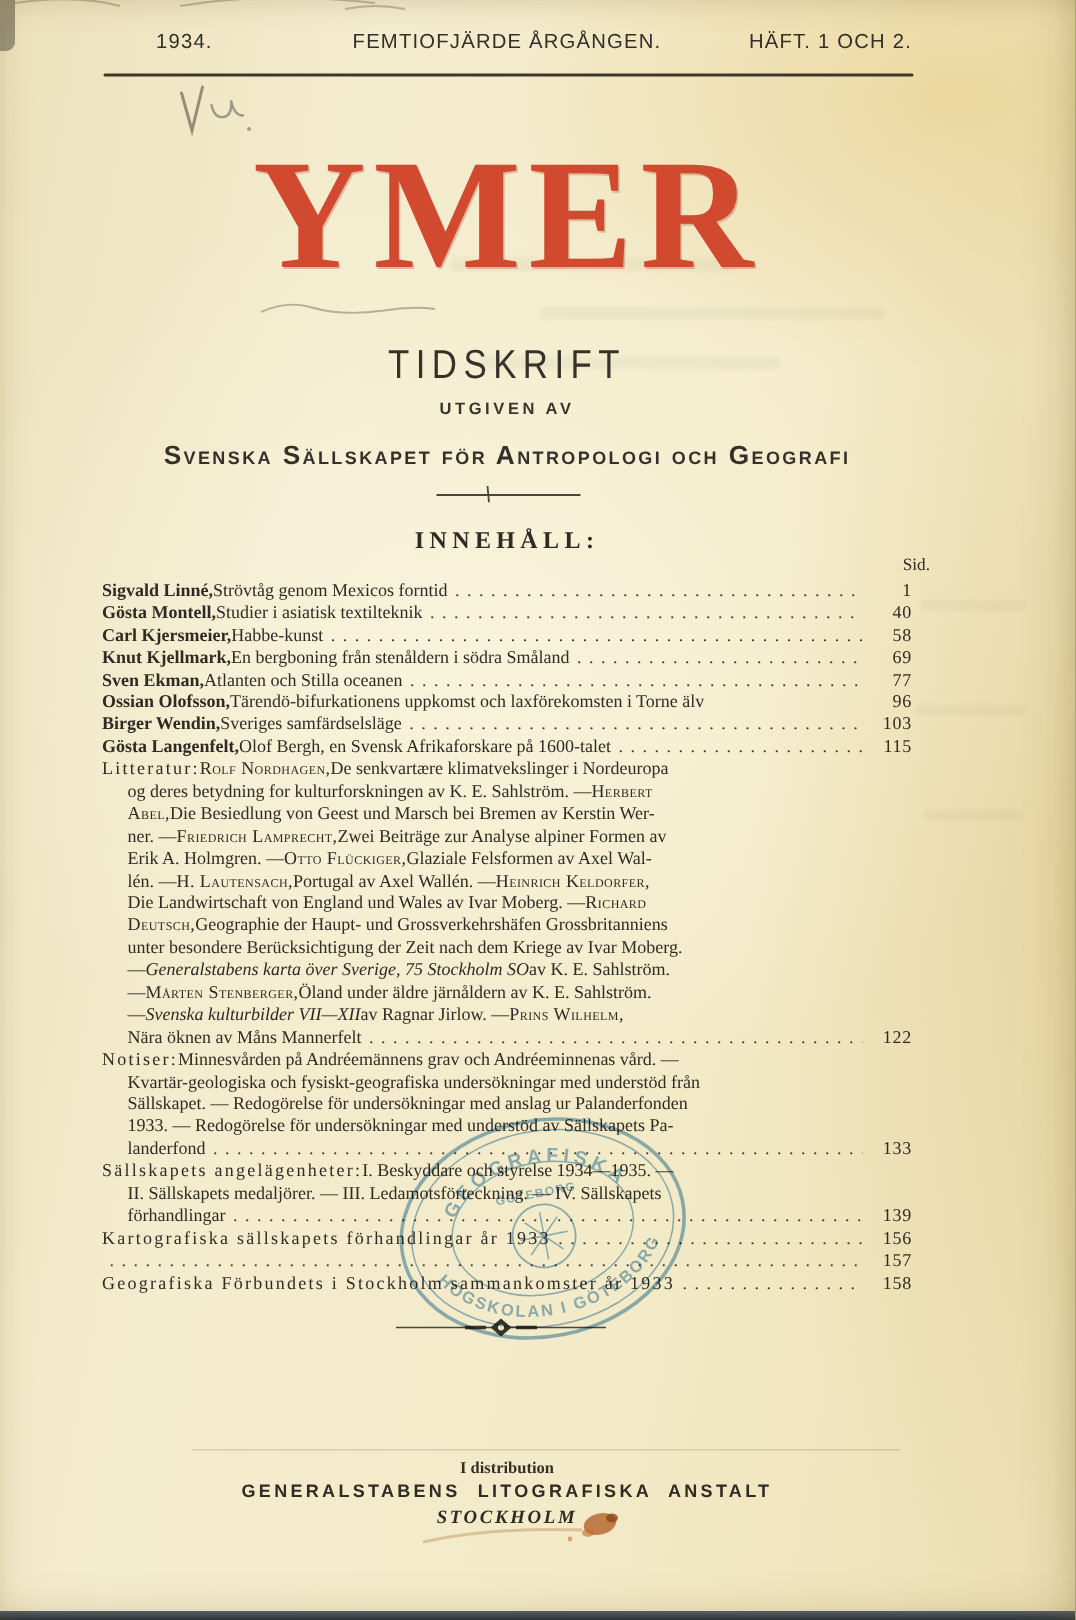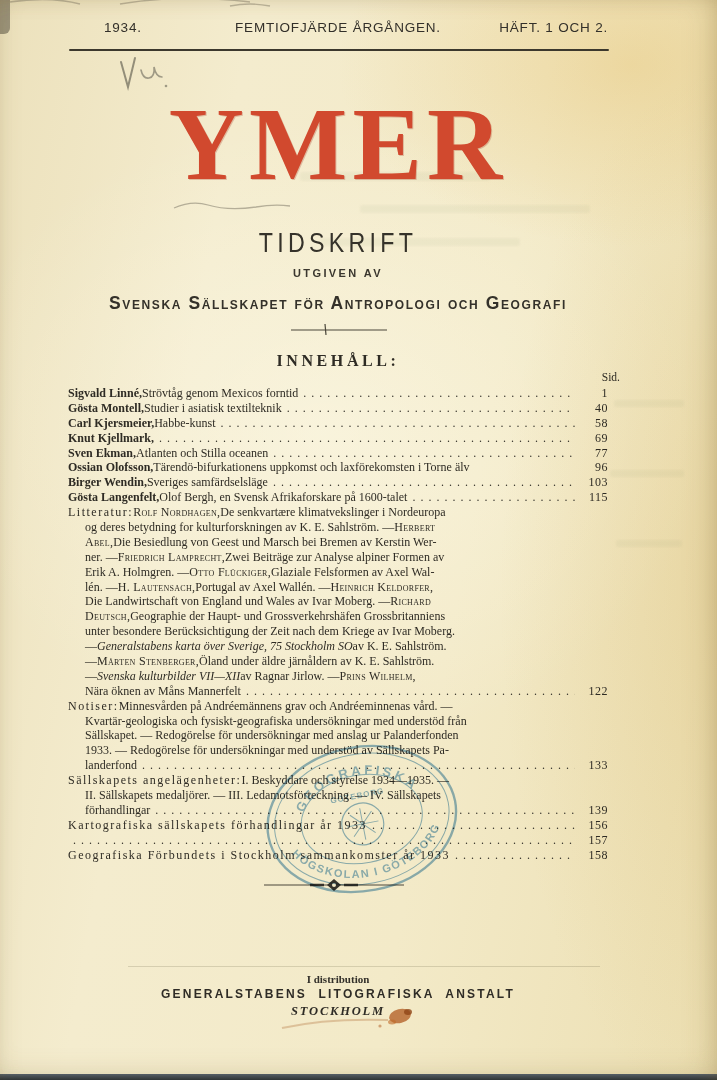--- a/index.html
+++ b/index.html
@@ -127,20 +127,21 @@
         <span class="pagenum">40</span>
       </div>
       <div class="toc-row">
         <span class="b">Carl Kjersmeier,</span>
         <span> Habbe-kunst</span>
         <span class="leader"> . . . . . . . . . . . . . . . . . . . . . . . . . . . . . . . . . . . . . . . . . . . . . . . . . . . . . . . . . . . . . . . . . . . . . . . . . . . . . . . .</span>
         <span class="pagenum">58</span>
       </div>
       <div class="toc-row">
         <span class="b">Knut Kjellmark,</span>
+        <span> En bergboning från stenåldern i södra Småland</span>
         <span class="leader"> . . . . . . . . . . . . . . . . . . . . . . . . . . . . . . . . . . . . . . . . . . . . . . . . . . . . . . . . . . . . . . . . . . . . . . . . . . . . . . . .</span>
         <span class="pagenum">69</span>
       </div>
       <div class="toc-row">
         <span class="b">Sven Ekman,</span>
         <span> Atlanten och Stilla oceanen</span>
         <span class="leader"> . . . . . . . . . . . . . . . . . . . . . . . . . . . . . . . . . . . . . . . . . . . . . . . . . . . . . . . . . . . . . . . . . . . . . . . . . . . . . . . .</span>
         <span class="pagenum">77</span>
       </div>
       <div class="toc-row">

